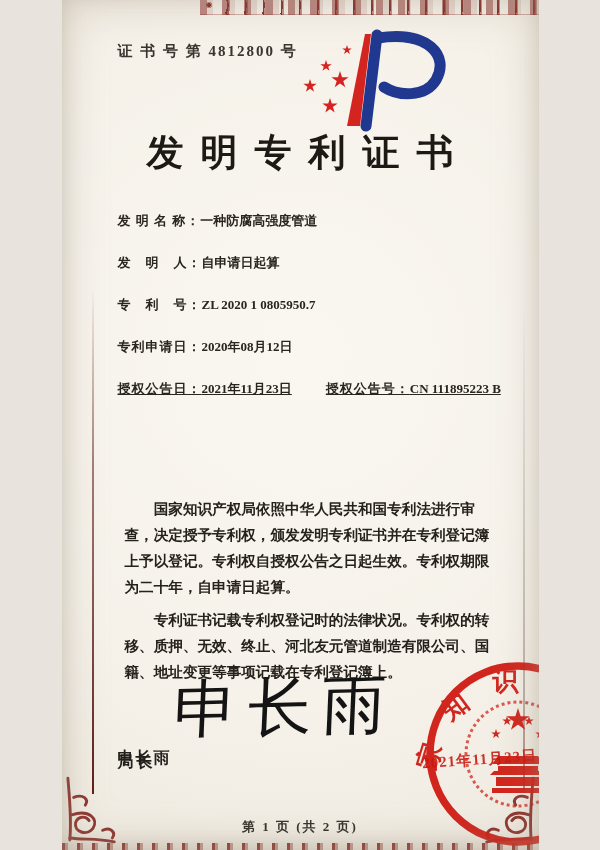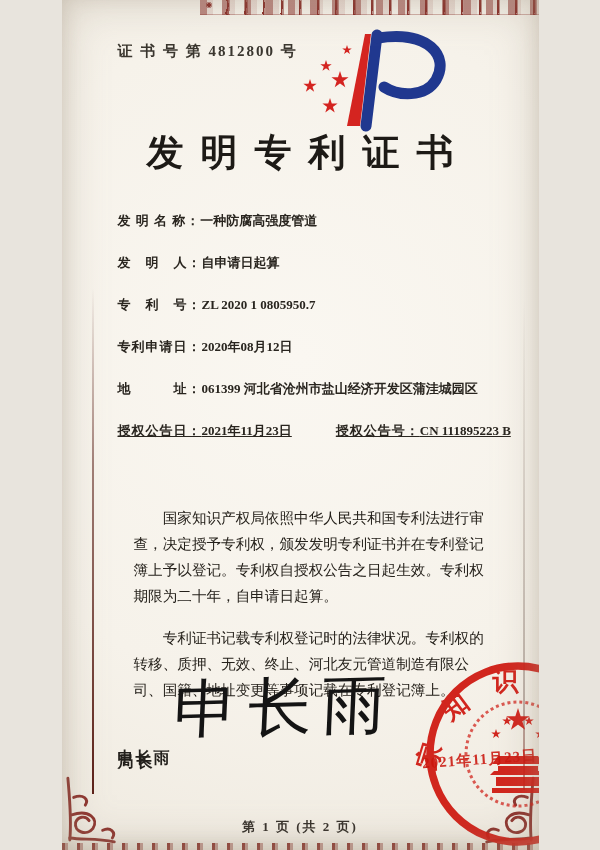--- a/index.html
+++ b/index.html
@@ -44,24 +44,24 @@
   .qr{position:absolute; top:50px; left:503px; width:68px; height:68px; opacity:.9;}
   .title{
     position:absolute; top:128px; left:0; width:100%; text-align:center;
     font-size:37px; font-weight:700; letter-spacing:17px; text-indent:17px; color:#1d1a16;
   }
   
   .fields{position:absolute; top:210px; left:56px; right:34px;}
   .row{white-space:pre; font-size:13px; font-weight:600; line-height:22px; margin-bottom:20px; color:#29251f;}
   .row .lbl{letter-spacing:1px;}
   .row.double{display:flex;text-decoration:underline;}
-  .row.double .cell2{margin-left:44px;}
+  .row.double .cell2{margin-left:34px;}
   
   .body-text{position:absolute; top:490px; left:56px; right:36px; font-size:14.6px; line-height:1.78; font-weight:500; color:#25211b;}
-  .body-text p{margin:16px; text-indent:2em;}
+  .body-text p{margin:7px; text-indent:2em;font-weight:bold;}
   
   .sig-title{position:absolute; left:56px; top:752px; font-size:16px; font-weight:700; letter-spacing:3px;}
   .sig-name{position:absolute; left:56px; top:748px; font-size:16px; font-weight:700; letter-spacing:2px;}
   .autograph{
     position:absolute; left:112px; top:664px; font-size:64px; letter-spacing:10px; color:#141414;
     transform:rotate(-1.5deg) skewX(-4deg); font-weight:400; white-space:nowrap;
   }
   .seal{position:absolute; left:350px; top:648px; width:212px; height:212px; opacity:.93;}
   .seal-date{
     position:absolute; left:360px; top:748px; width:180px; font-size:15px; font-weight:700;
@@ -276,21 +276,20 @@
         <rect x="2" y="20" width="3" height="3"></rect>
       </svg></div>
 
   <div class="title">发明专利证书</div>
 
   <div class="fields">
     <div class="row"><span class="lbl">发 明 名 称：</span><span class="val">一种防腐高强度管道</span></div>
     <div class="row"><span class="lbl">发　明　人：</span><span class="val">自申请日起算</span></div>
     <div class="row"><span class="lbl">专　利　号：</span><span class="val">ZL 2020 1 0805950.7</span></div>
     <div class="row"><span class="lbl">专利申请日：</span><span class="val">2020年08月12日</span></div>
-    <div class="row"><span class="lbl">地　　　址：</span><span class="val">061399 河北省沧州市盐山经济开发区蒲洼城园区</span></div>
     <div class="row double">
       <span class="cell1"><span class="lbl">授权公告日：</span><span class="val">2021年11月23日</span></span>
       <span class="cell2"><span class="lbl">授权公告号：</span><span class="val">CN 111895223 B</span></span>
     </div>
   </div>
 
   <div class="body-text">
     <p>国家知识产权局依照中华人民共和国专利法进行审查，决定授予专利权，颁发发明专利证书并在专利登记簿上予以登记。专利权自授权公告之日起生效。专利权期限为二十年，自申请日起算。</p>
     <p>专利证书记载专利权登记时的法律状况。专利权的转移、质押、无效、终止、河北友元管道制造有限公司、国籍、地址变更等事项记载在专利登记簿上。</p>
   </div>

